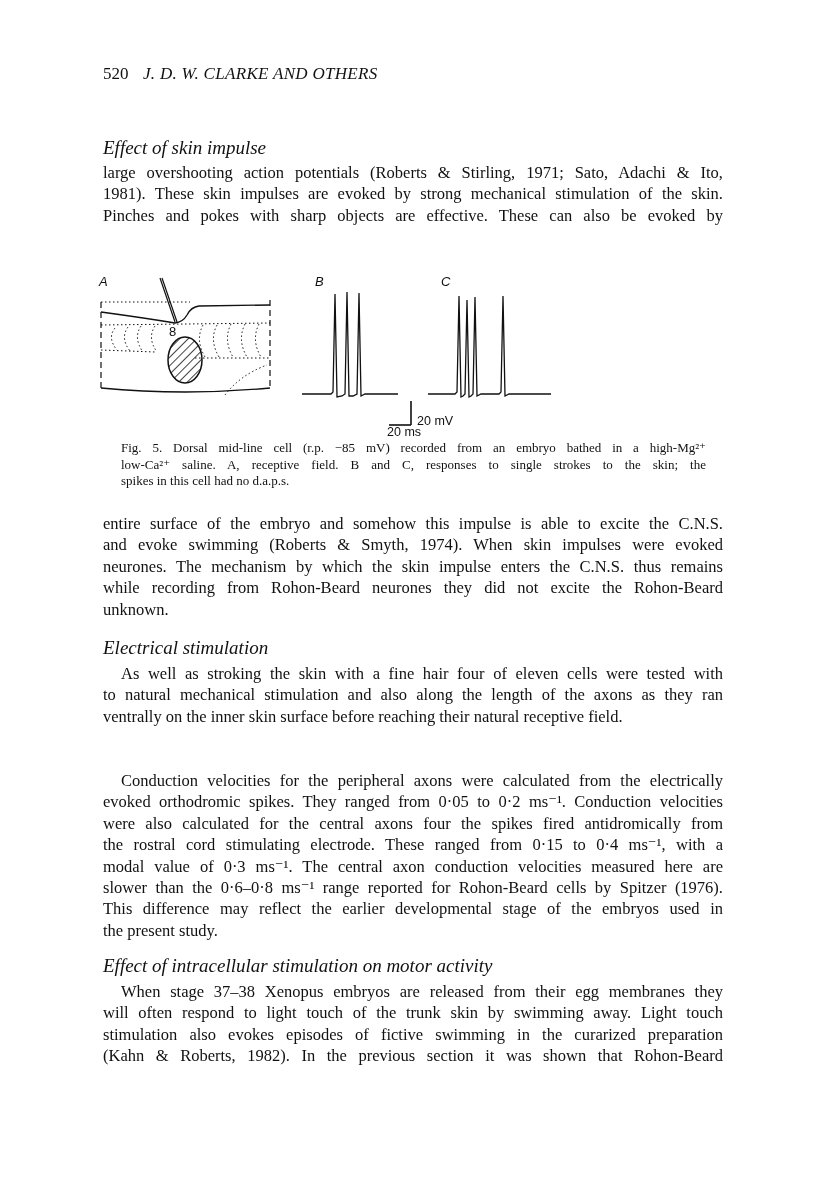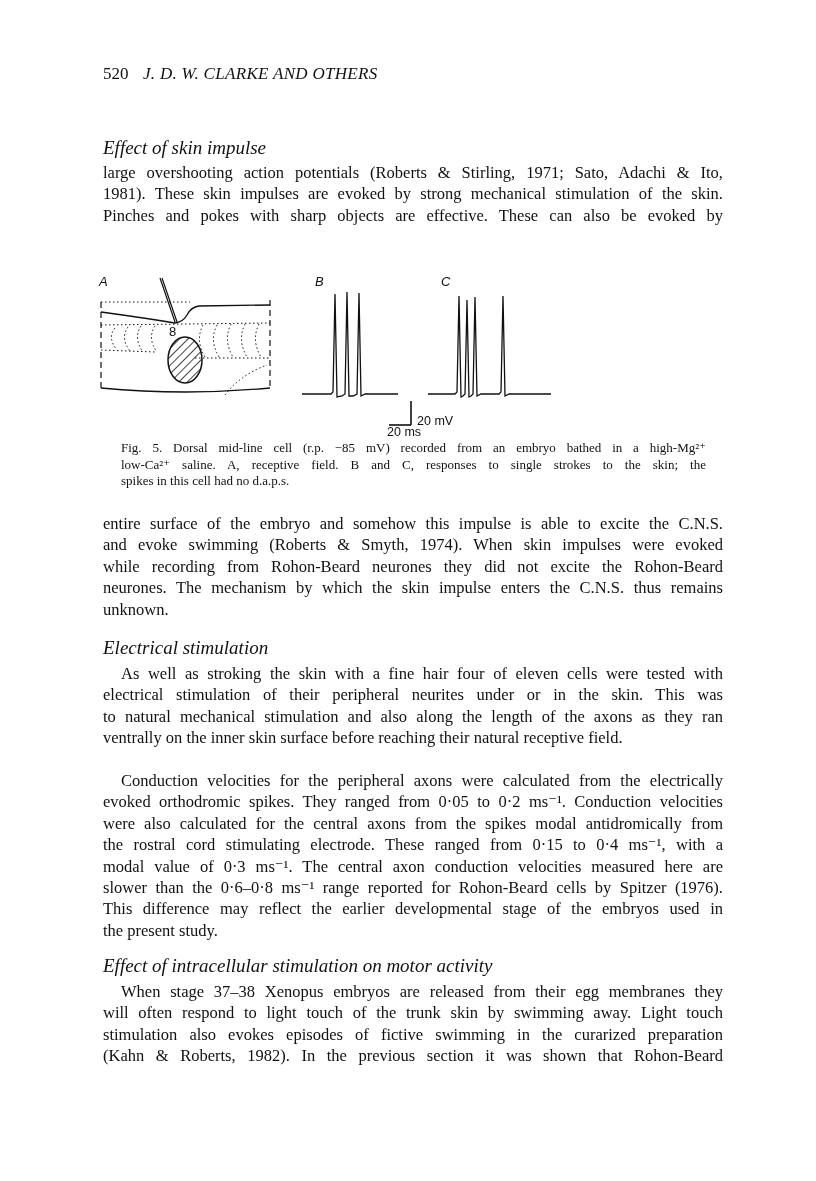--- a/index.html
+++ b/index.html
@@ -105,38 +105,37 @@
 
   <div class="caption" style="top:440px">
     <span class="line">Fig. 5. Dorsal mid-line cell (r.p. −85 mV) recorded from an embryo bathed in a high-Mg²⁺</span>
     <span class="line">low-Ca²⁺ saline. A, receptive field. B and C, responses to single strokes to the skin; the</span>
     <span class="line last">spikes in this cell had no d.a.p.s.</span>
   </div>
 
   <div class="para" style="top:513px">
     <span class="line">entire surface of the embryo and somehow this impulse is able to excite the C.N.S.</span>
     <span class="line">and evoke swimming (Roberts &amp; Smyth, 1974). When skin impulses were evoked</span>
+    <span class="line">neurones. The mechanism by which the skin impulse enters the C.N.S. thus remains</span>
     <span class="line">while recording from Rohon-Beard neurones they did not excite the Rohon-Beard</span>
-    <span class="line">neurones. The mechanism by which the skin impulse enters the C.N.S. thus remains</span>
     <span class="line last">unknown.</span>
   </div>
 
   <div class="section-heading" style="top:637px">Electrical stimulation</div>
 
   <div class="para" style="top:663px">
     <span class="line indent">As well as stroking the skin with a fine hair four of eleven cells were tested with</span>
-    <span class="line">electrical stimulation of their peripheral neurites under or in the skin. This was</span>
     <span class="line">to natural mechanical stimulation and also along the length of the axons as they ran</span>
     <span class="line last">ventrally on the inner skin surface before reaching their natural receptive field.</span>
   </div>
 
   <div class="para" style="top:770px">
     <span class="line indent">Conduction velocities for the peripheral axons were calculated from the electrically</span>
     <span class="line">evoked orthodromic spikes. They ranged from 0·05 to 0·2 ms⁻¹. Conduction velocities</span>
-    <span class="line">were also calculated for the central axons from the spikes modal antidromically from</span>
+    <span class="line">were also calculated for the central axons four the spikes fired antidromically from</span>
     <span class="line">the rostral cord stimulating electrode. These ranged from 0·15 to 0·4 ms⁻¹, with a</span>
     <span class="line">modal value of 0·3 ms⁻¹. The central axon conduction velocities measured here are</span>
     <span class="line">slower than the 0·6–0·8 ms⁻¹ range reported for Rohon-Beard cells by Spitzer (1976).</span>
     <span class="line">This difference may reflect the earlier developmental stage of the embryos used in</span>
     <span class="line last">the present study.</span>
   </div>
 
   <div class="section-heading" style="top:955px">Effect of intracellular stimulation on motor activity</div>
 
   <div class="para" style="top:981px">

